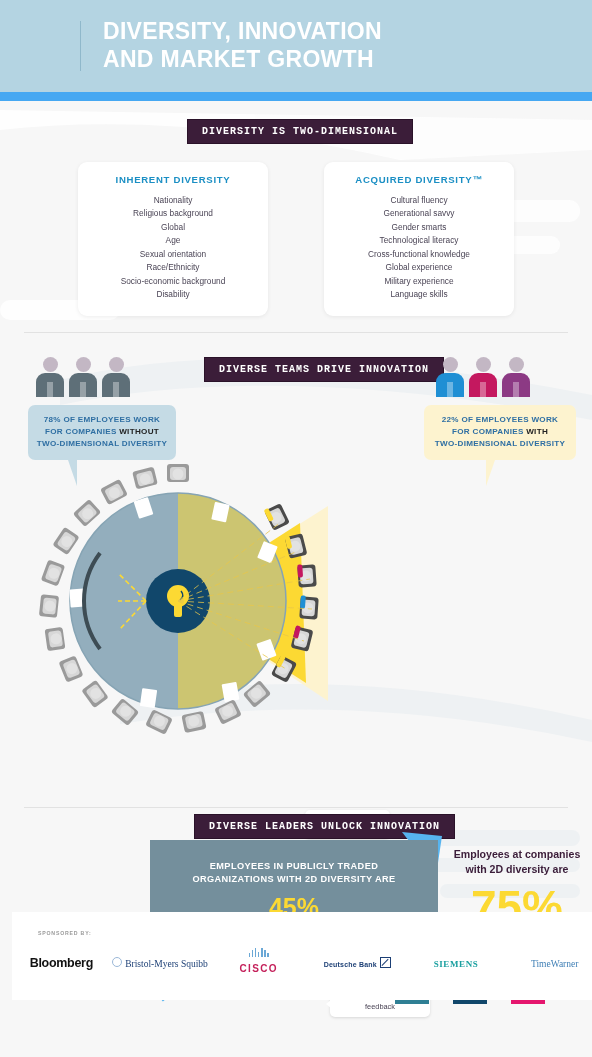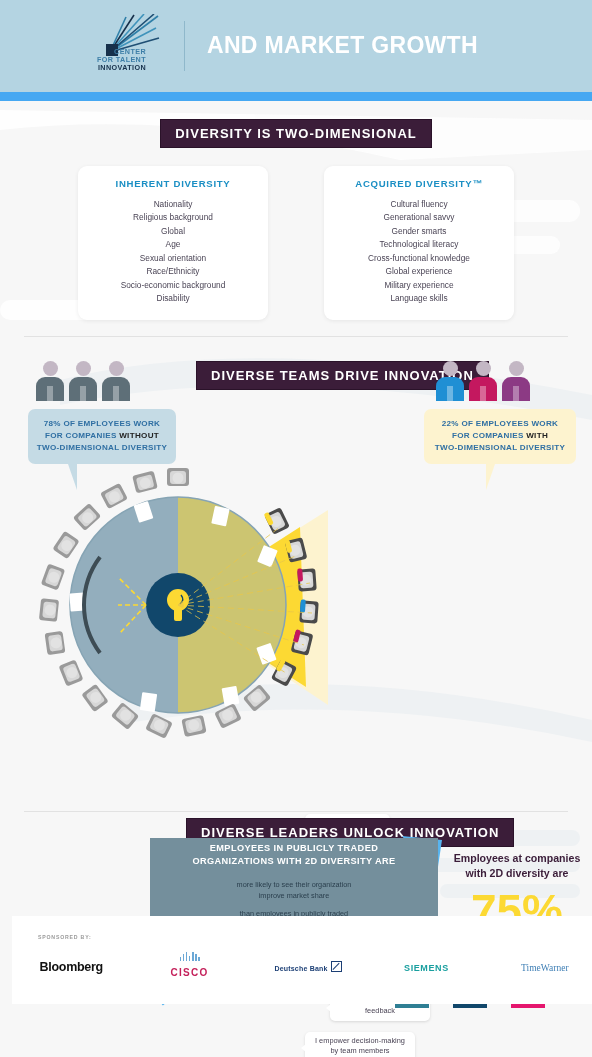--- a/index.html
+++ b/index.html
@@ -22,24 +22,25 @@
   .logo-text span { display: block; font-size: 7.2px; font-weight: bold; letter-spacing: .4px; }
   .lt-blue { color: #3e7fa8; }
   .lt-dark { color: #16304b; }
   .hdr-div { width: 1px; height: 50px; background: #8fb8cb; margin: 0 22px 0 20px; }
   .hdr-title { color: #ffffff; font-size: 23px; font-weight: bold; line-height: 1.2; letter-spacing: .3px; }
   .blue-stripe { height: 9px; background: #46a8f2; }
 
   
   .banner {
     background: #3b1d39; color: #fff;
-    font-family: Liberation Sans, sans-serif;
-    font-weight: bold; font-size: 13px; letter-spacing: 1px;
+    font-family: Liberation Mono, monospace;
+    font-weight: bold; font-size: 10px; letter-spacing: 1px;
     padding: 6px 14px; display: inline-block;
     border: 1px solid #2a1229;
+    margin-left: 8px;
   }
   .banner-row { text-align: center; }
   .hr-sep { height: 1px; background: #e2e2e2; margin: 0 24px; }
 
   
   .sec1 { padding-top: 18px; position: relative; }
   .cards { display: flex; justify-content: center; gap: 56px; margin-top: 18px; }
   .card {
     background: #fff; border-radius: 9px; width: 190px;
     padding: 12px 8px 14px; text-align: center;
@@ -108,43 +109,43 @@
   
   .stat75 { position: absolute; left: 452px; top: 500px; width: 130px; text-align: center; }
   .stat-top { font-size: 10.6px; font-weight: bold; color: #3b1d39; line-height: 1.45; }
   .stat-big { font-size: 46px; font-weight: bold; color: #fcd933; line-height: 1.05; margin: 6px 0 4px; }
   .stat-bot { font-size: 9.6px; font-weight: bold; color: #3b1d39; line-height: 1.45; }
 
   
   .sec3 { position: relative; height: 190px; margin-top: 6px; }
   .banner3 { position: absolute; left: 186px; top: 0; }
   .panel {
-    position: absolute; left: 150px; top: 20px; width: 288px; height: 128px;
-    background: #748f9c; padding: 4px 10px 0; text-align: center;
+    position: absolute; left: 150px; top: 26px; width: 288px; height: 128px;
+    background: #748f9c; padding: 20px 10px 0; text-align: center;
   }
   .panel-h { color: #fff; font-size: 9.2px; font-weight: bold; line-height: 1.5; letter-spacing: .4px; }
   .stat-row { display: flex; justify-content: space-around; margin-top: 8px; }
   .stat-col { width: 120px; }
   .sc-num { font-size: 25px; font-weight: bold; color: #fcd933; line-height: 1; }
   .sc-txt { font-size: 7.3px; color: #2a3f4d; line-height: 1.5; margin-top: 3px; }
   .panel-f { font-size: 7.3px; color: #2a3f4d; line-height: 1.5; margin-top: 7px; }
   .shelf { position: absolute; left: 150px; top: 154px; width: 288px; height: 5px; background: #60747f; }
 
   
   .footer { position: absolute; left: 0; bottom: 4px; width: 592px; height: 88px; background: #fff; margin-left: 12px; }
   .spon { position: absolute; left: 26px; top: 18px; font-size: 5.2px; color: #9a9a9a; letter-spacing: .8px; font-weight: bold; }
   .logos { position: absolute; left: 0; top: 30px; width: 592px; height: 40px; display: flex; align-items: center; }
   .lg { flex: 1; text-align: center; }
   .lg-bloomberg { font-size: 12.5px; font-weight: bold; color: #111; letter-spacing: -.3px; }
   .lg-bms { font-family: "Liberation Serif", serif; font-size: 9.5px; color: #1c3f75; }
   .lg-cisco { font-size: 10px; font-weight: bold; color: #c4205a; letter-spacing: 1.3px; }
   .lg-db { font-size: 7px; font-weight: bold; color: #1c3f75; letter-spacing: .2px; }
   .lg-ey { font-size: 16px; font-weight: bold; color: #6d6d6d; line-height: .95; letter-spacing: -1px; }
   .lg-ey-sub { font-size: 4.3px; color: #8d8d8d; line-height: 1.25; margin-top: 2px; }
-  .lg-siemens { font-size: 9px; font-weight: bold; color: #199f9f; letter-spacing: .6px; }
+  .lg-siemens { font-size: 9px; font-weight: bold; color: #199f9f; letter-spacing: .6px; font-family: Liberation Serif, serif; }
   .lg-tw { font-family: "Liberation Serif", serif; font-size: 9.5px; color: #3f7fb5; }
   .db-box { display:inline-block; width: 11px; height: 11px; border: 1.5px solid #1c3f75; vertical-align: middle; margin-left: 3px; position: relative; }
   .db-box::after { content:""; position:absolute; left: 1px; top: 7px; width: 9px; height: 1.4px; background: #1c3f75; transform: rotate(-45deg); transform-origin: left center; }
   .cisco-bars { display:flex; justify-content:center; align-items:flex-end; gap:1.5px; height:9px; margin-bottom:1px; }
   .cisco-bars i { width: 1.6px; background: #6ba8d6; display:block; }
   .bms-mark { display:inline-block; width:10px; height:10px; border-radius:50%; border:1px solid #9bb8d8; vertical-align:middle; margin-right:3px; }
 
   
   .bgdeco { position: absolute; inset: 0; pointer-events: none; z-index: 0; }
   .layer { position: relative; z-index: 1; }
@@ -165,41 +166,23 @@
     <rect x="430" y="830" width="150" height="16" rx="8"></rect>
     <rect x="400" y="858" width="180" height="14" rx="7"></rect>
     <rect x="440" y="884" width="140" height="14" rx="7"></rect>
     <rect x="18" y="918" width="110" height="16" rx="8"></rect>
   </g>
 </svg>
 
 <div class="layer">
 
   <div class="header">
-    <div class="logo-wrap">
-      <svg class="logo-fan" viewBox="0 0 56 44">
-        <g stroke="#1f4f74" stroke-width="1.6" fill="none">
-          <path d="M6 38 L54 2" stroke="#2f7fa8"></path>
-          <path d="M6 38 L50 0" stroke="#1f4f74"></path>
-          <path d="M6 38 L40 0" stroke="#3f93bb"></path>
-          <path d="M6 38 L30 1" stroke="#16304b"></path>
-          <path d="M6 38 L22 3" stroke="#2f7fa8"></path>
-          <path d="M6 38 L52 14" stroke="#3f93bb"></path>
-          <path d="M6 38 L55 24" stroke="#1f4f74"></path>
-        </g>
-        <rect x="2" y="30" width="12" height="12" fill="#16304b"></rect>
-      </svg>
-      <div class="logo-text">
-        <span class="lt-blue">CENTER</span>
-        <span class="lt-blue">FOR TALENT</span>
-        <span class="lt-dark">INNOVATION</span>
-      </div>
-    </div>
     <div class="hdr-div"></div>
     <div>
+      <div class="hdr-title">DIVERSITY, INNOVATION</div>
       <div class="hdr-title">AND MARKET GROWTH</div>
     </div>
   </div>
   <div class="blue-stripe"></div>
 
   <div class="sec1">
     <div class="banner-row">
       <span class="banner">DIVERSITY IS TWO-DIMENSIONAL</span>
     </div>
     <div class="cards">
@@ -372,21 +355,20 @@
         <line x1="150" y1="150" x2="276" y2="190"></line>
         <line x1="150" y1="150" x2="258" y2="218"></line>
       </g>
     </svg>
 
     <div class="callout c0">I share credit for team success</div>
     <div class="callout c1">I make it safe to risk proposing novel ideas</div>
     <div class="callout c2">I ensure everyone gets heard</div>
     <div class="callout c3">I give actionable feedback</div>
     <div class="callout c4">I take advice + implement feedback</div>
-    <div class="callout c5">I empower decision-making by team members</div>
 
     <div class="stat75">
       <div class="stat-top">Employees at companies with 2D diversity are</div>
       <div class="stat-big">75%</div>
       <div class="stat-bot">more likely to have a marketable idea implemented</div>
     </div>
   </div>
 
   <div class="hr-sep"></div>
 
@@ -412,34 +394,38 @@
         <path d="M359 142 l-9 -14 l5 -3 l10 13 Z" fill="#e5166e"></path>
         <path d="M397 142 l9 -14 l-5 -3 l-10 13 Z" fill="#e5166e"></path>
       </g>
     </svg>
 
     <div class="panel">
       <div class="panel-h">EMPLOYEES IN PUBLICLY TRADED</div>
       <div class="panel-h">ORGANIZATIONS WITH 2D DIVERSITY ARE</div>
       <div class="stat-row">
         <div class="stat-col">
+          <div class="sc-num">45%</div>
           <div class="sc-txt">more likely to see their organization improve market share</div>
         </div>
       </div>
       <div class="panel-f">than employees in publicly traded</div>
       <div class="panel-f" style="margin-top:0">organizations WITHOUT 2D diversity</div>
     </div>
     <div class="shelf"></div>
   </div>
 
   <div class="footer">
     <div class="spon">SPONSORED BY:</div>
     <div class="logos">
       <div class="lg">
         <span class="lg-bloomberg">Bloomberg</span>
+      </div>
+      <div class="lg">
+        <span class="bms-mark"></span><span class="lg-bms">Bristol-Myers Squibb</span>
       </div>
       <div class="lg">
         <div class="cisco-bars">
             <i style="height:4px"></i>
             <i style="height:7px"></i>
             <i style="height:9px"></i>
             <i style="height:5px"></i>
             <i style="height:9px"></i>
             <i style="height:7px"></i>
             <i style="height:4px"></i>

